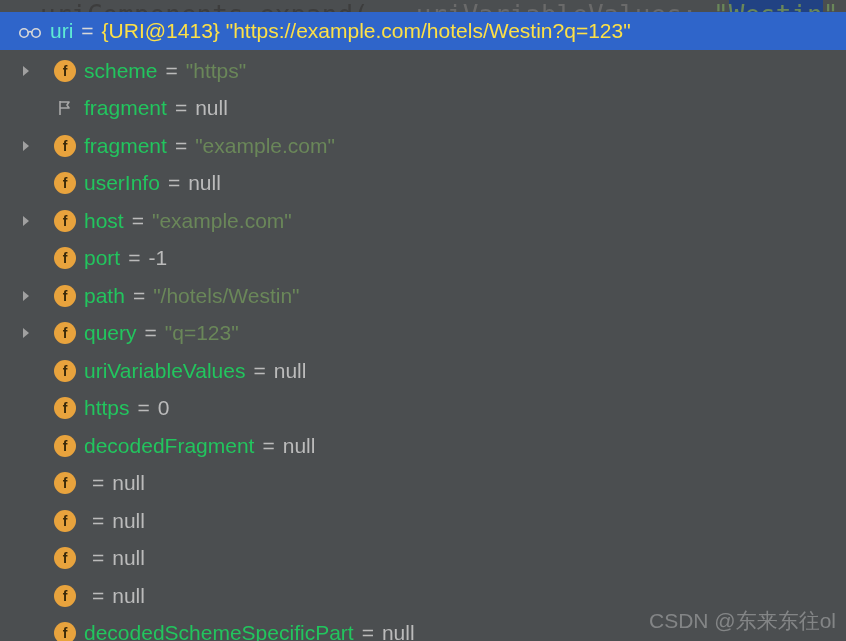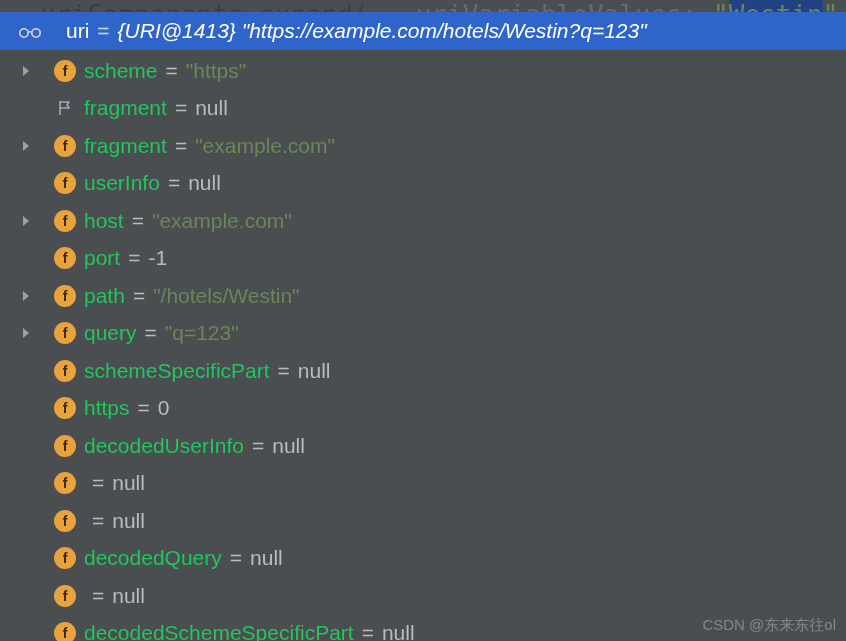--- a/index.html
+++ b/index.html
@@ -50,30 +50,28 @@
       align-items: center;
       padding-left: 18px;
       color: #d8d8d8;
     }
     .glasses-icon {
       margin-right: 8px;
       display: inline-flex;
       align-items: center;
     }
     .uri-row .name {
-      color: #ffffff;
-      margin-left: 16px;
+      color: #5eead4;
     }
     .uri-row .eq {
       color: #d8d8d8;
       margin: 0 8px;
     }
     .uri-row .val {
-      color: #ffffff;
-      font-style: italic;
+      color: #fde047;
     }
     .rows {
       padding-top: 2px;
     }
     .row {
       display: flex;
       align-items: center;
       height: 37.5px;
       padding-left: 18px;
     }
@@ -130,21 +128,21 @@
       color: #6a8759;
     }
     .plain-val {
       color: #bbbbbb;
     }
     .watermark {
       position: absolute;
       bottom: 6px;
       right: 10px;
       color: rgba(210, 210, 210, 0.42);
-      font-size: 15px;
+      font-size: 21px;
       font-family: "Microsoft YaHei", sans-serif;
     }
   </style>
 </head>
 <body>
 
 <div class="top-expr">
   <div class="code">
     <span>uriComponents.expand(</span><span class="hint">...uriVariableValues:</span><span class="str"> "</span><span class="str-hl">Westin</span><span class="str">"</span><span>, </span>
   </div>
@@ -265,69 +263,68 @@
       <span class="field-name">query</span>
       <span class="eq">=</span>
       <span class="str-val">"q=123"</span>
     </div>
     <div class="row">
       <span class="spacer"></span>
       <span class="gap"></span>
       <span class="f-badge">
         <span>f</span>
       </span>
-      <span class="field-name">schemeSpecificPart</span>
+      <span class="field-name">uriVariableValues</span>
       <span class="eq">=</span>
       <span class="plain-val">null</span>
     </div>
     <div class="row">
       <span class="spacer"></span>
       <span class="gap"></span>
       <span class="f-badge">
         <span>f</span>
       </span>
       <span class="field-name">https</span>
       <span class="eq">=</span>
       <span class="plain-val">0</span>
     </div>
     <div class="row">
       <span class="spacer"></span>
       <span class="gap"></span>
       <span class="f-badge">
         <span>f</span>
       </span>
-      <span class="field-name">decodedUserInfo</span>
-      <span class="eq">=</span>
-      <span class="plain-val">null</span>
-    </div>
-    <div class="row">
-      <span class="spacer"></span>
-      <span class="gap"></span>
-      <span class="f-badge">
-        <span>f</span>
-      </span>
-      <span class="eq">=</span>
-      <span class="plain-val">null</span>
-    </div>
-    <div class="row">
-      <span class="spacer"></span>
-      <span class="gap"></span>
-      <span class="f-badge">
-        <span>f</span>
-      </span>
-      <span class="eq">=</span>
-      <span class="plain-val">null</span>
-    </div>
-    <div class="row">
-      <span class="spacer"></span>
-      <span class="gap"></span>
-      <span class="f-badge">
-        <span>f</span>
-      </span>
-      <span class="field-name">decodedQuery</span>
+      <span class="field-name">decodedFragment</span>
+      <span class="eq">=</span>
+      <span class="plain-val">null</span>
+    </div>
+    <div class="row">
+      <span class="spacer"></span>
+      <span class="gap"></span>
+      <span class="f-badge">
+        <span>f</span>
+      </span>
+      <span class="eq">=</span>
+      <span class="plain-val">null</span>
+    </div>
+    <div class="row">
+      <span class="spacer"></span>
+      <span class="gap"></span>
+      <span class="f-badge">
+        <span>f</span>
+      </span>
+      <span class="eq">=</span>
+      <span class="plain-val">null</span>
+    </div>
+    <div class="row">
+      <span class="spacer"></span>
+      <span class="gap"></span>
+      <span class="f-badge">
+        <span>f</span>
+      </span>
       <span class="eq">=</span>
       <span class="plain-val">null</span>
     </div>
     <div class="row">
       <span class="spacer"></span>
       <span class="gap"></span>
       <span class="f-badge">
         <span>f</span>
       </span>
       <span class="eq">=</span>

